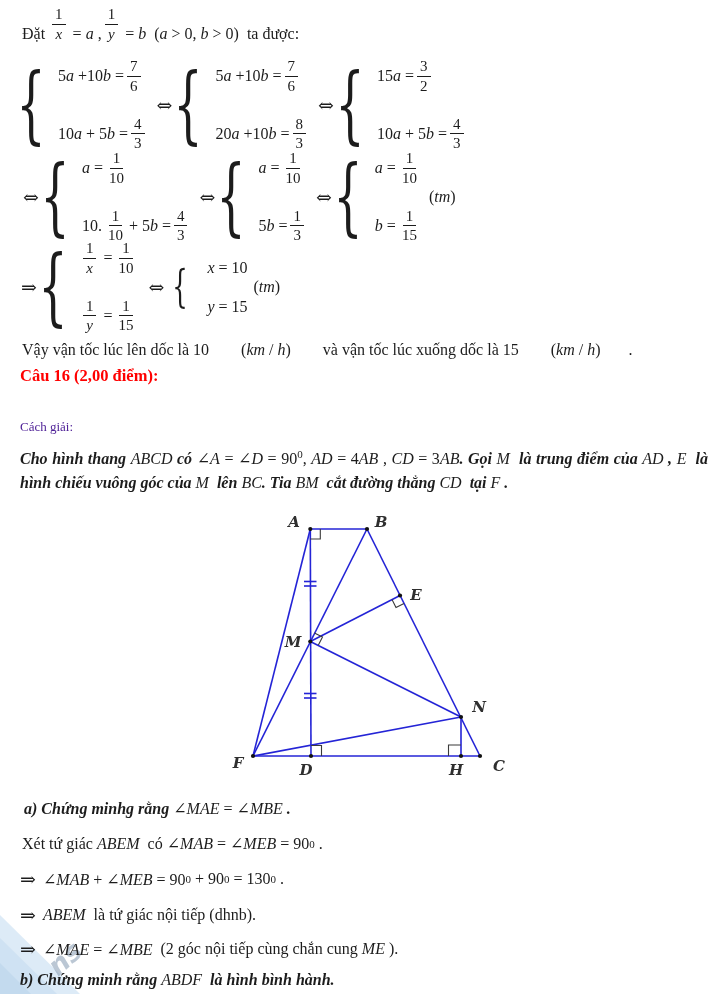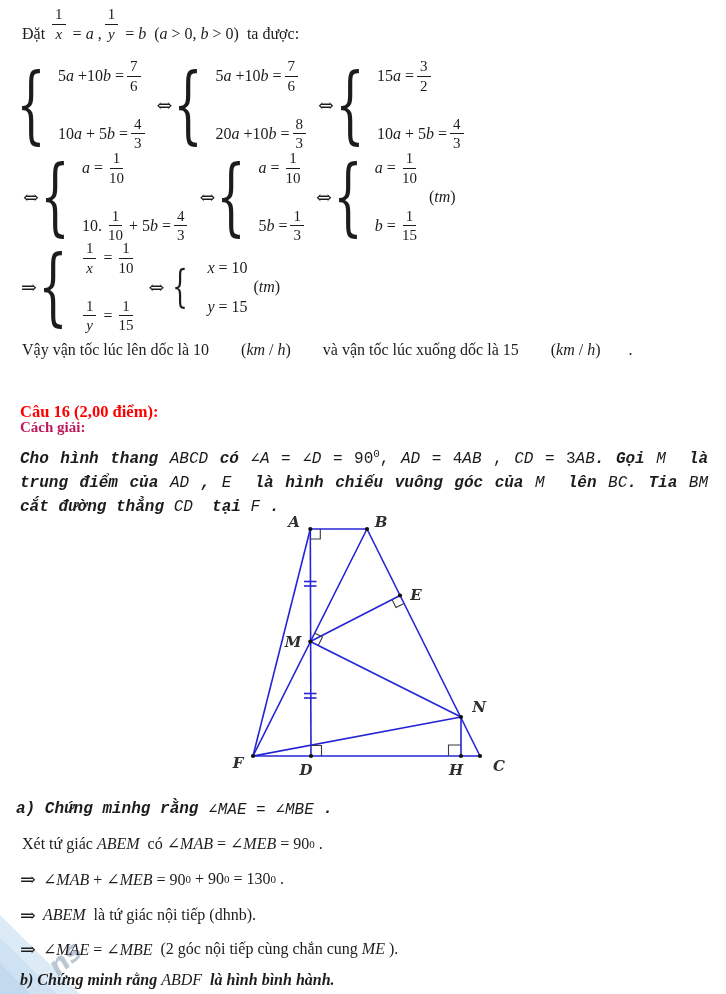--- a/index.html
+++ b/index.html
@@ -20,22 +20,22 @@
   .frac .den{padding:1px 3px 0 3px;text-align:center;}
   .sys{display:inline-flex;align-items:center;margin:0 2px;}
   .brace{width:14px;display:flex;align-items:center;justify-content:center;
          font-family:"DejaVu Serif",serif;font-weight:400;line-height:0.8;
          transform:scaleX(0.55);transform-origin:center;overflow:visible;}
   .sys-lines{display:inline-flex;flex-direction:column;gap:21px;margin-left:20px;}
   .sys-line{display:flex;align-items:center;white-space:nowrap;}
   .eq-row{display:flex;align-items:center;}
   .body-line{display:flex;align-items:center;white-space:nowrap;}
   .heading-red{font-weight:700;font-size:16.5px;color:#ff0000;}
-  .heading-blue{font-weight:700;font-size:15px;color:#be185d;}
-  .statement{font-size:16px;line-height:24px;text-align:justify;font-family:Liberation Mono, monospace;}
+  .heading-blue{font-weight:400;font-size:13px;color:#4c1d95;}
+  .statement{font-size:16px;line-height:24px;text-align:justify;}
   .proof-line{display:flex;align-items:center;white-space:nowrap;}
 </style>
 </head>
 <body>
 
 <div class="page">
   <svg class="watermark" id="wm">
       <polygon points="0,915 80,994 0,994" fill="#ddebf7"></polygon>
       <polygon points="0,938 57,994 0,994" fill="#cfe2f3"></polygon>
       <polygon points="0,963 31,994 0,994" fill="#c3daee"></polygon>
@@ -232,21 +232,21 @@
       </div>
 
     <div class="abs body-line" style="left:22px;top:341px;gap:28px;">
         <span class="plain">Vậy vận tốc lúc lên dốc là 10 </span>
         <span class="math"><span>(</span><span class="mi">km</span><span> / </span><span class="mi">h</span><span>)</span></span>
         <span class="plain"> và vận tốc lúc xuống dốc là 15 </span>
         <span class="math"><span>(</span><span class="mi">km</span><span> / </span><span class="mi">h</span><span>)</span></span>
         <span class="plain">.</span>
       </div>
 
-    <div class="abs heading-red" style="left:20px;top:402px;">Câu 16 (2,00 điểm):</div>
+    <div class="abs heading-red" style="left:20px;top:366px;">Câu 16 (2,00 điểm):</div>
     <div class="abs heading-blue" style="left:20px;top:419px;">Cách giải:</div>
 
     <div class="abs statement" style="left:20px;top:447px;width:688px;"><span class="bv">Cho hình thang </span><span class="math"><span class="mi">ABCD</span></span><span class="bv"> có </span><span class="math"><span>∠</span><span class="mi">A</span><span> = ∠</span><span class="mi">D</span><span> = 90</span></span><sup>0</sup><span class="math"><span>, </span><span class="mi">AD</span><span> = 4</span><span class="mi">AB</span><span> , </span><span class="mi">CD</span><span> = 3</span><span class="mi">AB</span></span><span class="bv">. Gọi </span><span class="math"><span class="mi">M</span></span><span class="bv">  là trung điểm của </span><span class="math"><span class="mi">AD</span></span><span class="bv"> , </span><span class="math"><span class="mi">E</span></span><span class="bv">  là hình chiếu vuông góc của </span><span class="math"><span class="mi">M</span></span><span class="bv">  lên </span><span class="math"><span class="mi">BC</span></span><span class="bv">. Tia </span><span class="math"><span class="mi">BM</span></span><span class="bv">  cắt đường thẳng </span><span class="math"><span class="mi">CD</span></span><span class="bv">  tại </span><span class="math"><span class="mi">F</span></span><span class="bv"> .</span></div>
 
     <svg class="abs" id="fig" style="left:225px;top:505px;" width="300" height="290" viewBox="225 505 300 290">
         <line x1="310.3" y1="529" x2="367" y2="529" stroke="#2424d6" stroke-width="1.6"></line>
         <line x1="310.3" y1="529" x2="311" y2="756" stroke="#2424d6" stroke-width="1.6"></line>
         <line x1="367" y1="529" x2="480" y2="756" stroke="#2424d6" stroke-width="1.6"></line>
         <line x1="253" y1="756" x2="480" y2="756" stroke="#2424d6" stroke-width="1.6"></line>
         <line x1="310.3" y1="529" x2="253" y2="756" stroke="#2424d6" stroke-width="1.6"></line>
@@ -277,21 +277,21 @@
         <text x="381" y="527" fill="#2f2f2f" text-anchor="middle" font-size="15" font-style="italic" font-weight="700" font-family="&quot;DejaVu Serif&quot;, serif">B</text>
         <text x="416" y="600" fill="#2f2f2f" text-anchor="middle" font-size="15" font-style="italic" font-weight="700" font-family="&quot;DejaVu Serif&quot;, serif">E</text>
         <text x="293" y="647" fill="#2f2f2f" text-anchor="middle" font-size="15" font-style="italic" font-weight="700" font-family="&quot;DejaVu Serif&quot;, serif">M</text>
         <text x="479" y="712" fill="#2f2f2f" text-anchor="middle" font-size="15" font-style="italic" font-weight="700" font-family="&quot;DejaVu Serif&quot;, serif">N</text>
         <text x="238" y="768" fill="#2f2f2f" text-anchor="middle" font-size="15" font-style="italic" font-weight="700" font-family="&quot;DejaVu Serif&quot;, serif">F</text>
         <text x="306" y="775" fill="#2f2f2f" text-anchor="middle" font-size="15" font-style="italic" font-weight="700" font-family="&quot;DejaVu Serif&quot;, serif">D</text>
         <text x="456" y="775" fill="#2f2f2f" text-anchor="middle" font-size="15" font-style="italic" font-weight="700" font-family="&quot;DejaVu Serif&quot;, serif">H</text>
         <text x="499" y="771" fill="#2f2f2f" text-anchor="middle" font-size="15" font-style="italic" font-weight="700" font-family="&quot;DejaVu Serif&quot;, serif">C</text>
       </svg>
 
-    <div class="abs proof-line" style="left:16px;top:799px;font-family:Liberation Mono, monospace;">
+    <div class="abs proof-line" style="left:24px;top:799px;">
         <span class="bv">a) Chứng minhg rằng </span>
         <span class="math"><span>∠</span><span class="mi">MAE</span><span> = ∠</span><span class="mi">MBE</span></span>
         <span class="bv"> .</span>
       </div>
     <div class="abs proof-line" style="left:22px;top:834px;">
         <span class="plain">Xét tứ giác </span>
         <span class="math"><span class="mi">ABEM</span></span>
         <span class="plain">  có </span>
         <span class="math"><span>∠</span><span class="mi">MAB</span><span> = ∠</span><span class="mi">MEB</span><span> = 90</span></span>
         <sup>0</sup>

